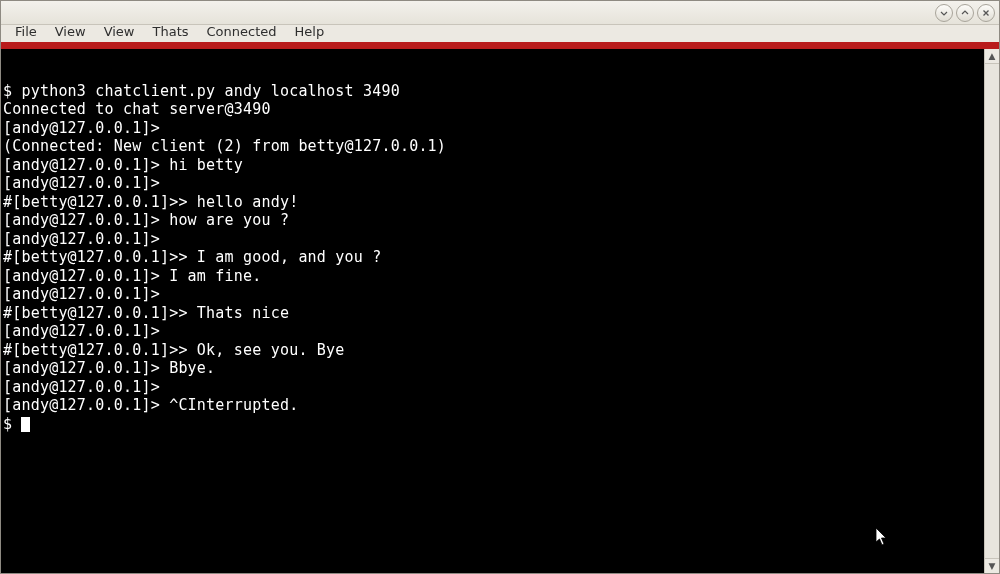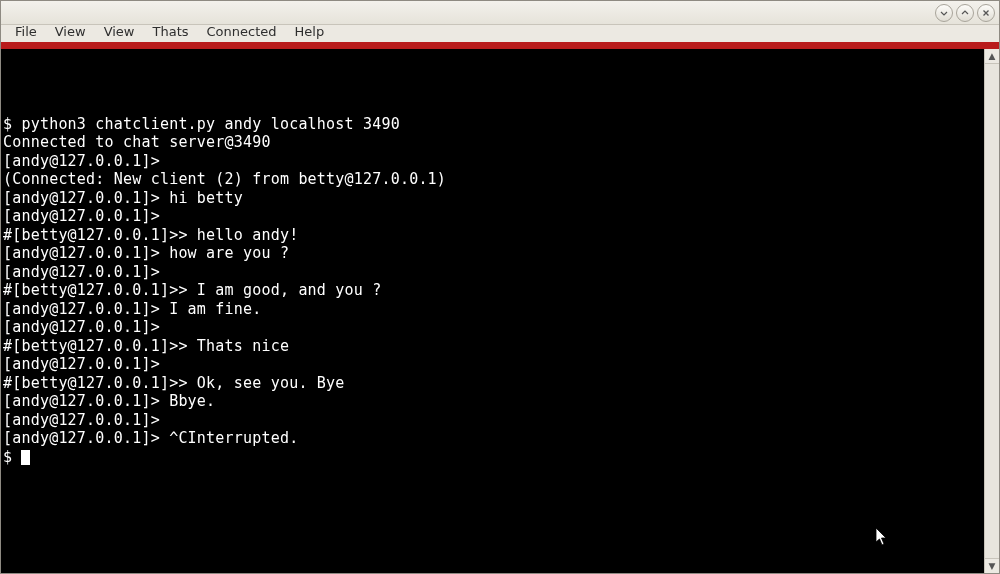--- a/index.html
+++ b/index.html
@@ -82,21 +82,20 @@
       flex: 1;
       background: #000;
       color: #fff;
       font-family: "DejaVu Sans Mono", "Liberation Mono", "Consolas", monospace;
       font-size: 15px;
       line-height: 18.5px;
       padding: 14px 2px 2px 2px;
       white-space: pre;
       overflow: hidden;
       letter-spacing: 0.2px;
-      margin-top: 33px;
     }
     .scrollbar {
       width: 15px;
       background: #e8e5dd;
       border-left: 1px solid #c8c4ba;
       position: relative;
     }
     .scroll-arrow {
       height: 15px;
       display: flex;

